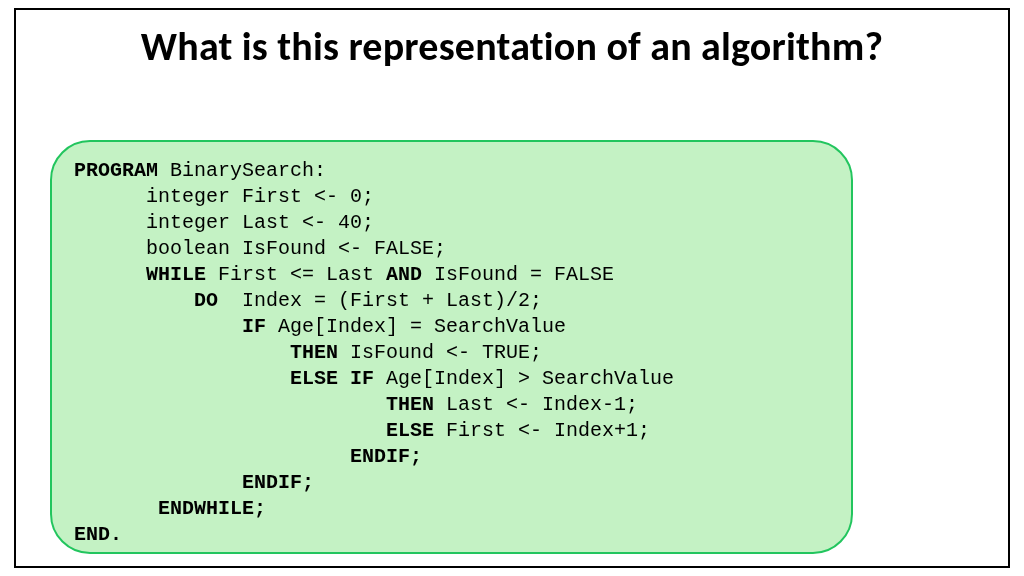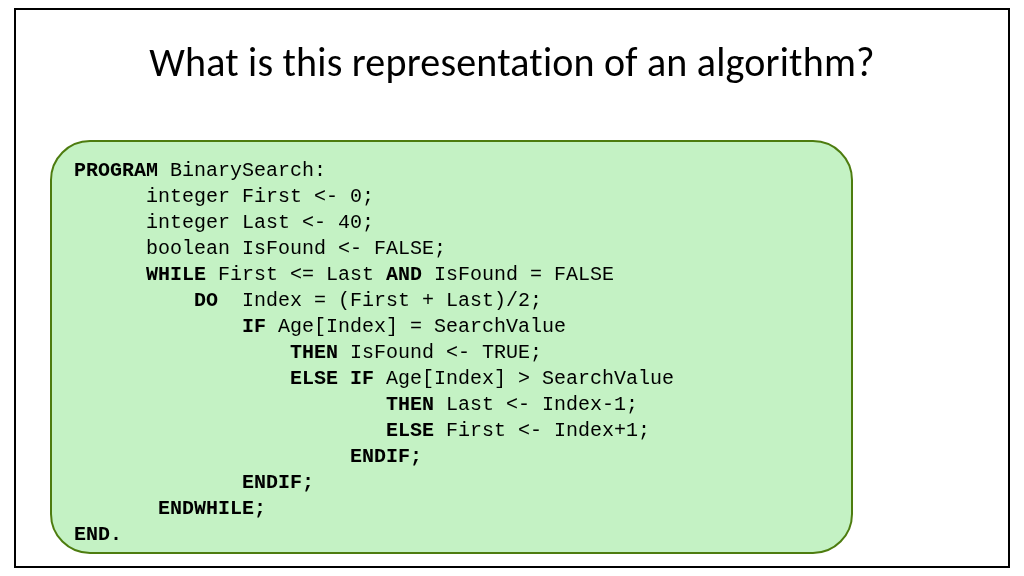--- a/index.html
+++ b/index.html
@@ -18,34 +18,34 @@
       position: absolute;
       top: 8px;
       left: 14px;
       right: 14px;
       bottom: 8px;
       border: 2px solid #000;
       background: #fff;
     }
     .title {
       font-size: 40px;
-      font-weight: 400;
+      font-weight: 700;
       text-align: center;
       color: #000;
-      margin-top: 28px;
+      margin-top: 12px;
       letter-spacing: 0.2px;
     }
     .code-box {
       position: absolute;
       left: 34px;
       right: 155px;
       top: 130px;
       bottom: 12px;
       background: #c4f2c4;
-      border: 2px solid #4d7c0f;
+      border: 2px solid #22c55e;
       border-radius: 40px;
       padding: 16px 26px 10px 22px;
       font-family: "Courier New", Courier, monospace;
       font-size: 20px;
       line-height: 1.3;
       color: #000;
       white-space: pre;
       overflow: hidden;
     }
     .kw {

